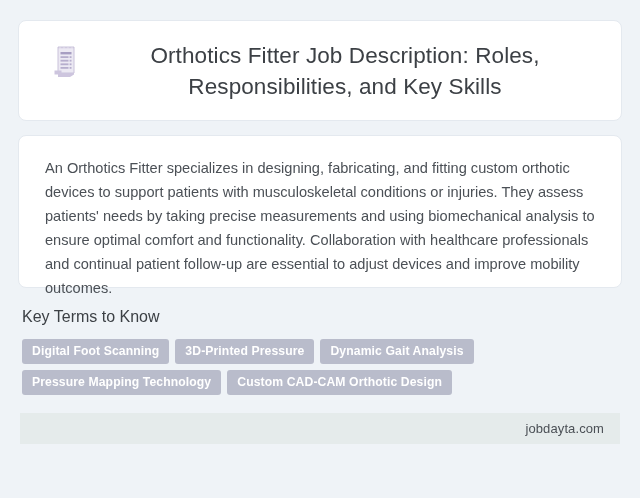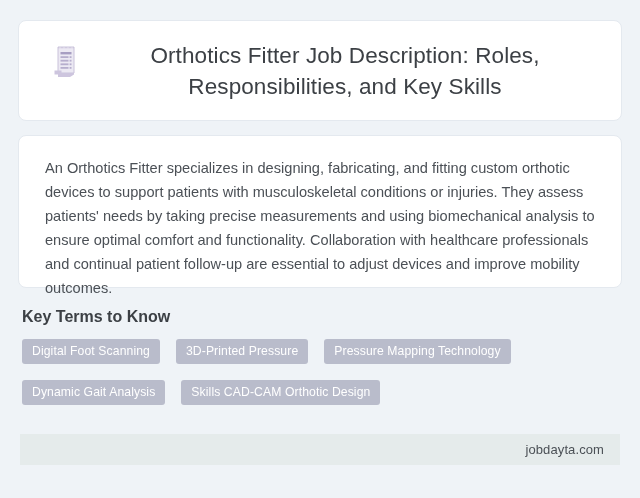--- a/index.html
+++ b/index.html
@@ -77,45 +77,46 @@
 
   
   .terms-section {
     margin-top: 19px;
     padding: 0 2px;
   }
   .terms-heading {
     font-size: 16px;
     line-height: 20px;
     color: #3c4045;
-    font-weight: 700;
+    font-weight: 400;
     margin: 0 0 12px 2px;
   }
   .terms-list {
     display: flex;
     flex-wrap: wrap;
-    gap: 16px;
+    gap: 6px;
     margin-left: 2px;
+    font-weight: bold;
   }
   .term-tag {
     background: #b9bccb;
     color: #ffffff;
     font-size: 12.2px;
     line-height: 14px;
     padding: 5px 10px 6px 10px;
     border-radius: 3px;
     white-space: nowrap;
     letter-spacing: 0.1px;
   }
 
   
   .footer-bar {
     position: absolute;
     left: 20px;
-    top: 434px;
+    top: 413px;
     width: 600px;
     height: 31px;
     background: #e5ebeb;
     box-sizing: border-box;
     display: flex;
     align-items: center;
     justify-content: flex-end;
     padding-right: 16px;
   }
   .footer-text {
@@ -155,23 +156,23 @@
 
   <div class="desc-card">
     <p class="desc-text">An Orthotics Fitter specializes in designing, fabricating, and fitting custom orthotic devices to support patients with musculoskeletal conditions or injuries. They assess patients' needs by taking precise measurements and using biomechanical analysis to ensure optimal comfort and functionality. Collaboration with healthcare professionals and continual patient follow-up are essential to adjust devices and improve mobility outcomes.</p>
   </div>
 
   <div class="terms-section">
     <h2 class="terms-heading">Key Terms to Know</h2>
     <div class="terms-list">
       <span class="term-tag">Digital Foot Scanning</span>
       <span class="term-tag">3D-Printed Pressure</span>
+      <span class="term-tag">Dynamic Gait Analysis</span>
       <span class="term-tag">Pressure Mapping Technology</span>
-      <span class="term-tag">Dynamic Gait Analysis</span>
-      <span class="term-tag">Skills CAD-CAM Orthotic Design</span>
+      <span class="term-tag">Custom CAD-CAM Orthotic Design</span>
     </div>
   </div>
 
   <div class="footer-bar">
     <span class="footer-text">jobdayta.com</span>
   </div>
 
 </div>
 
 </body></html>

